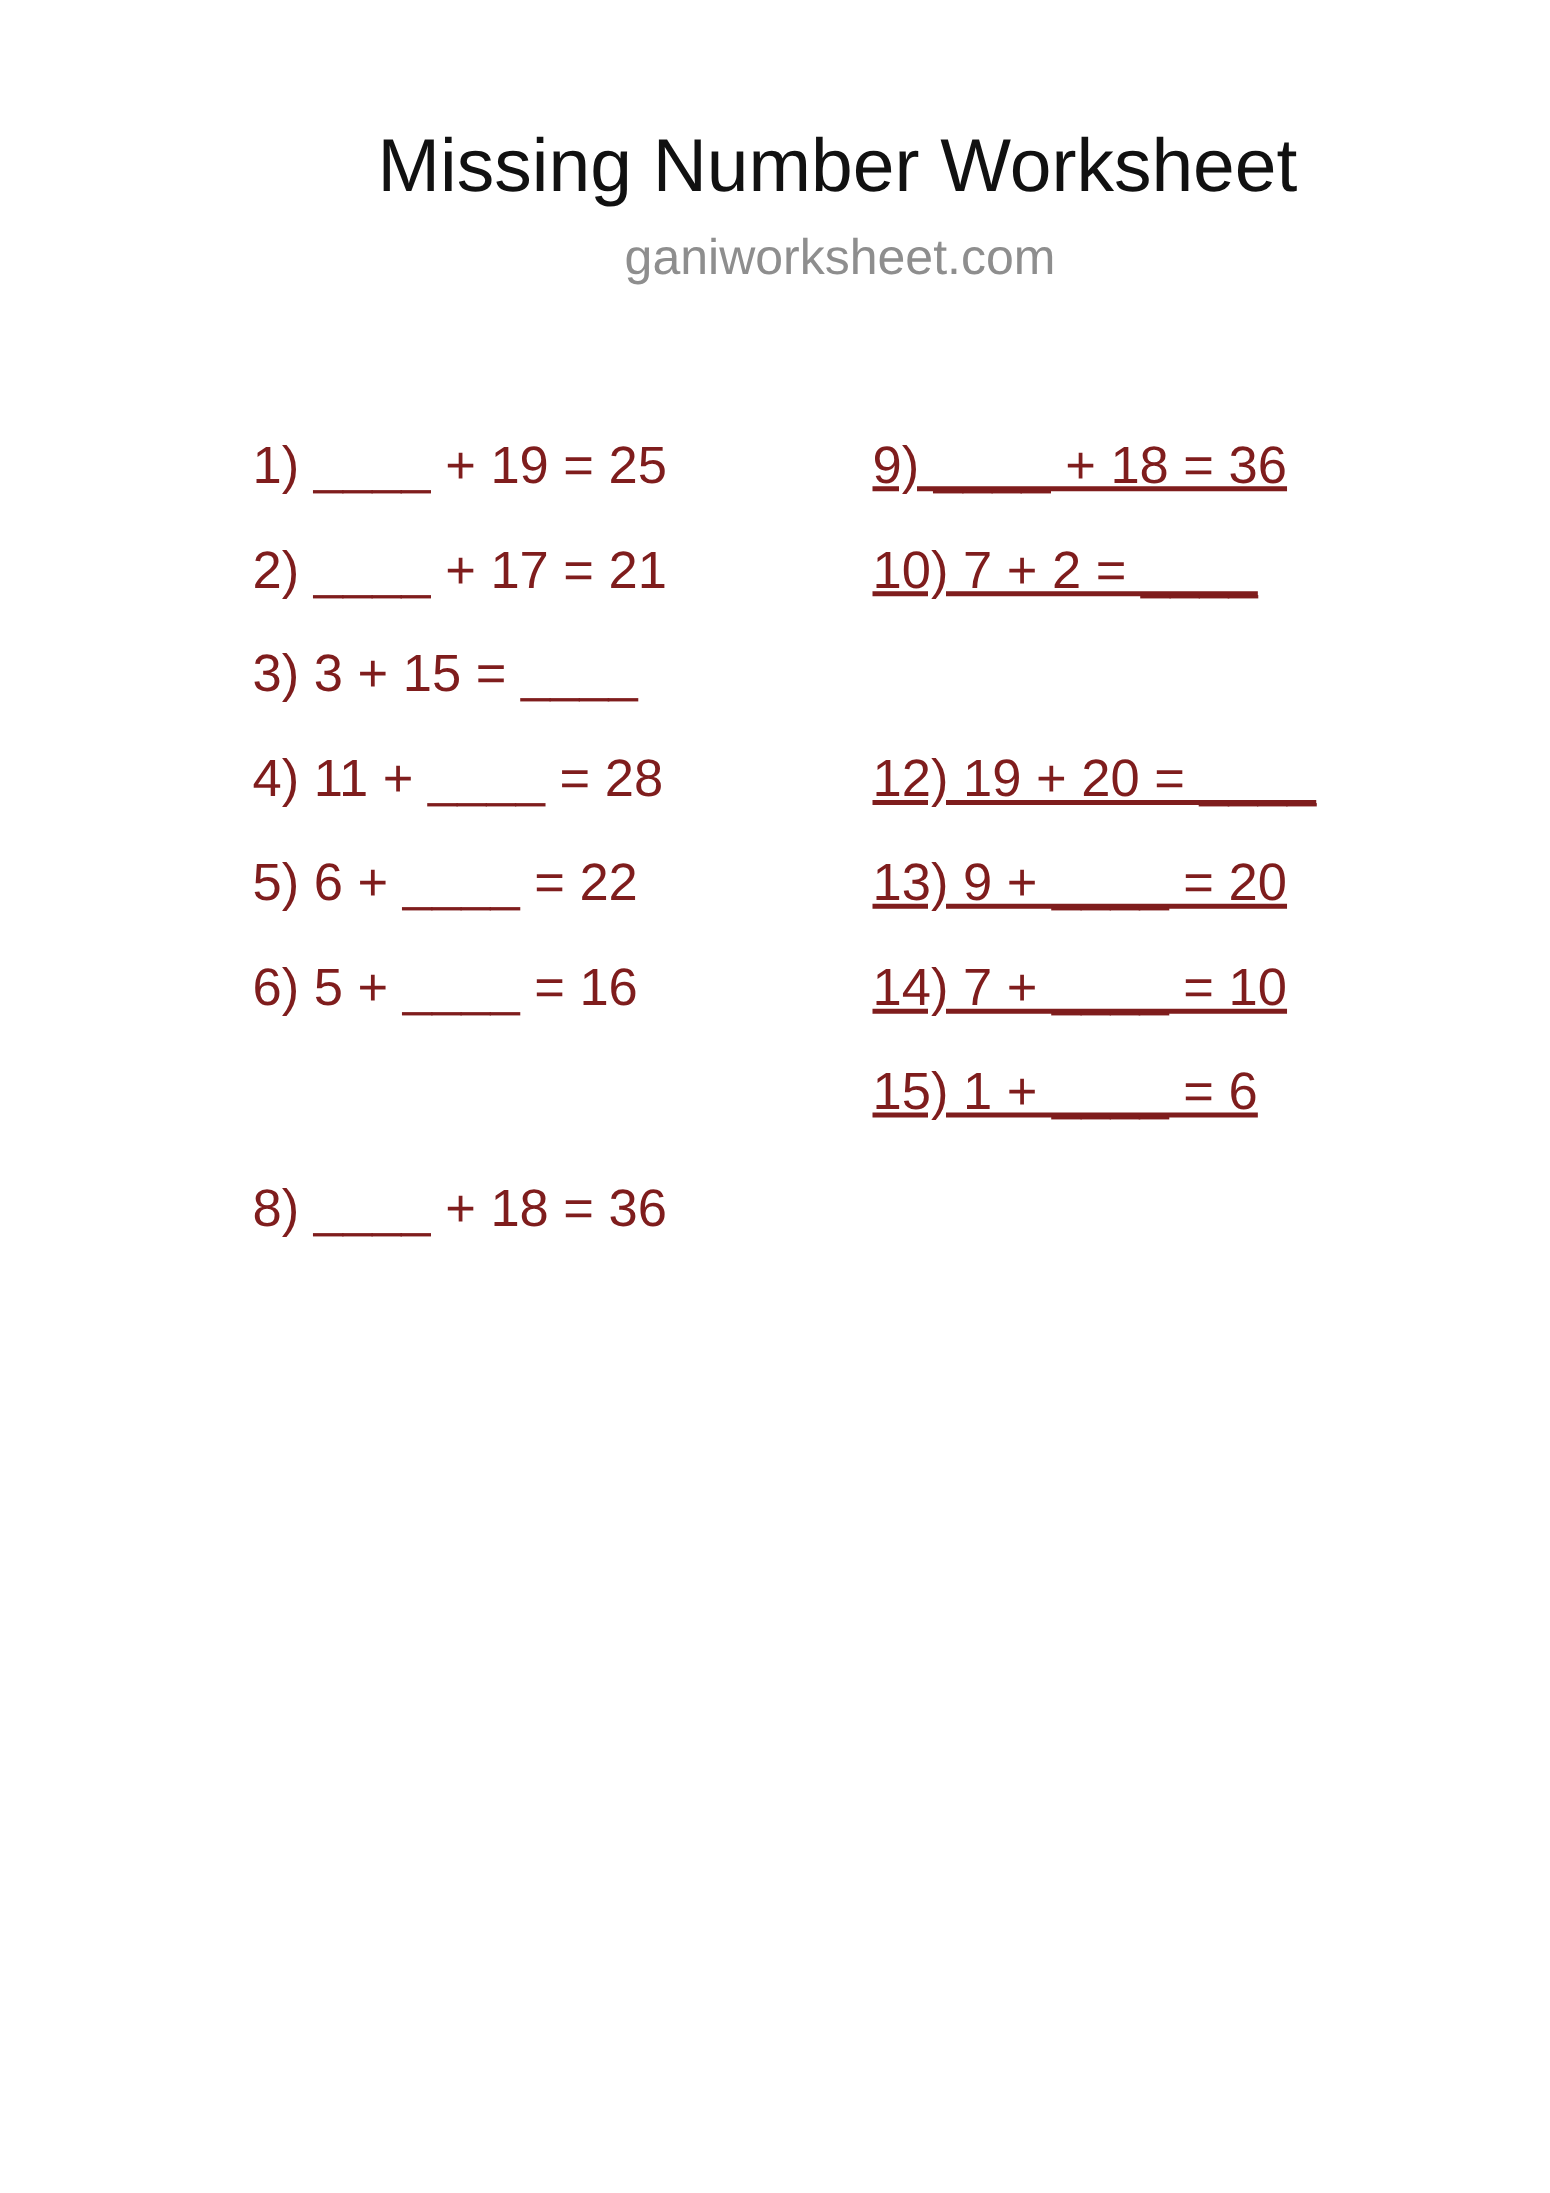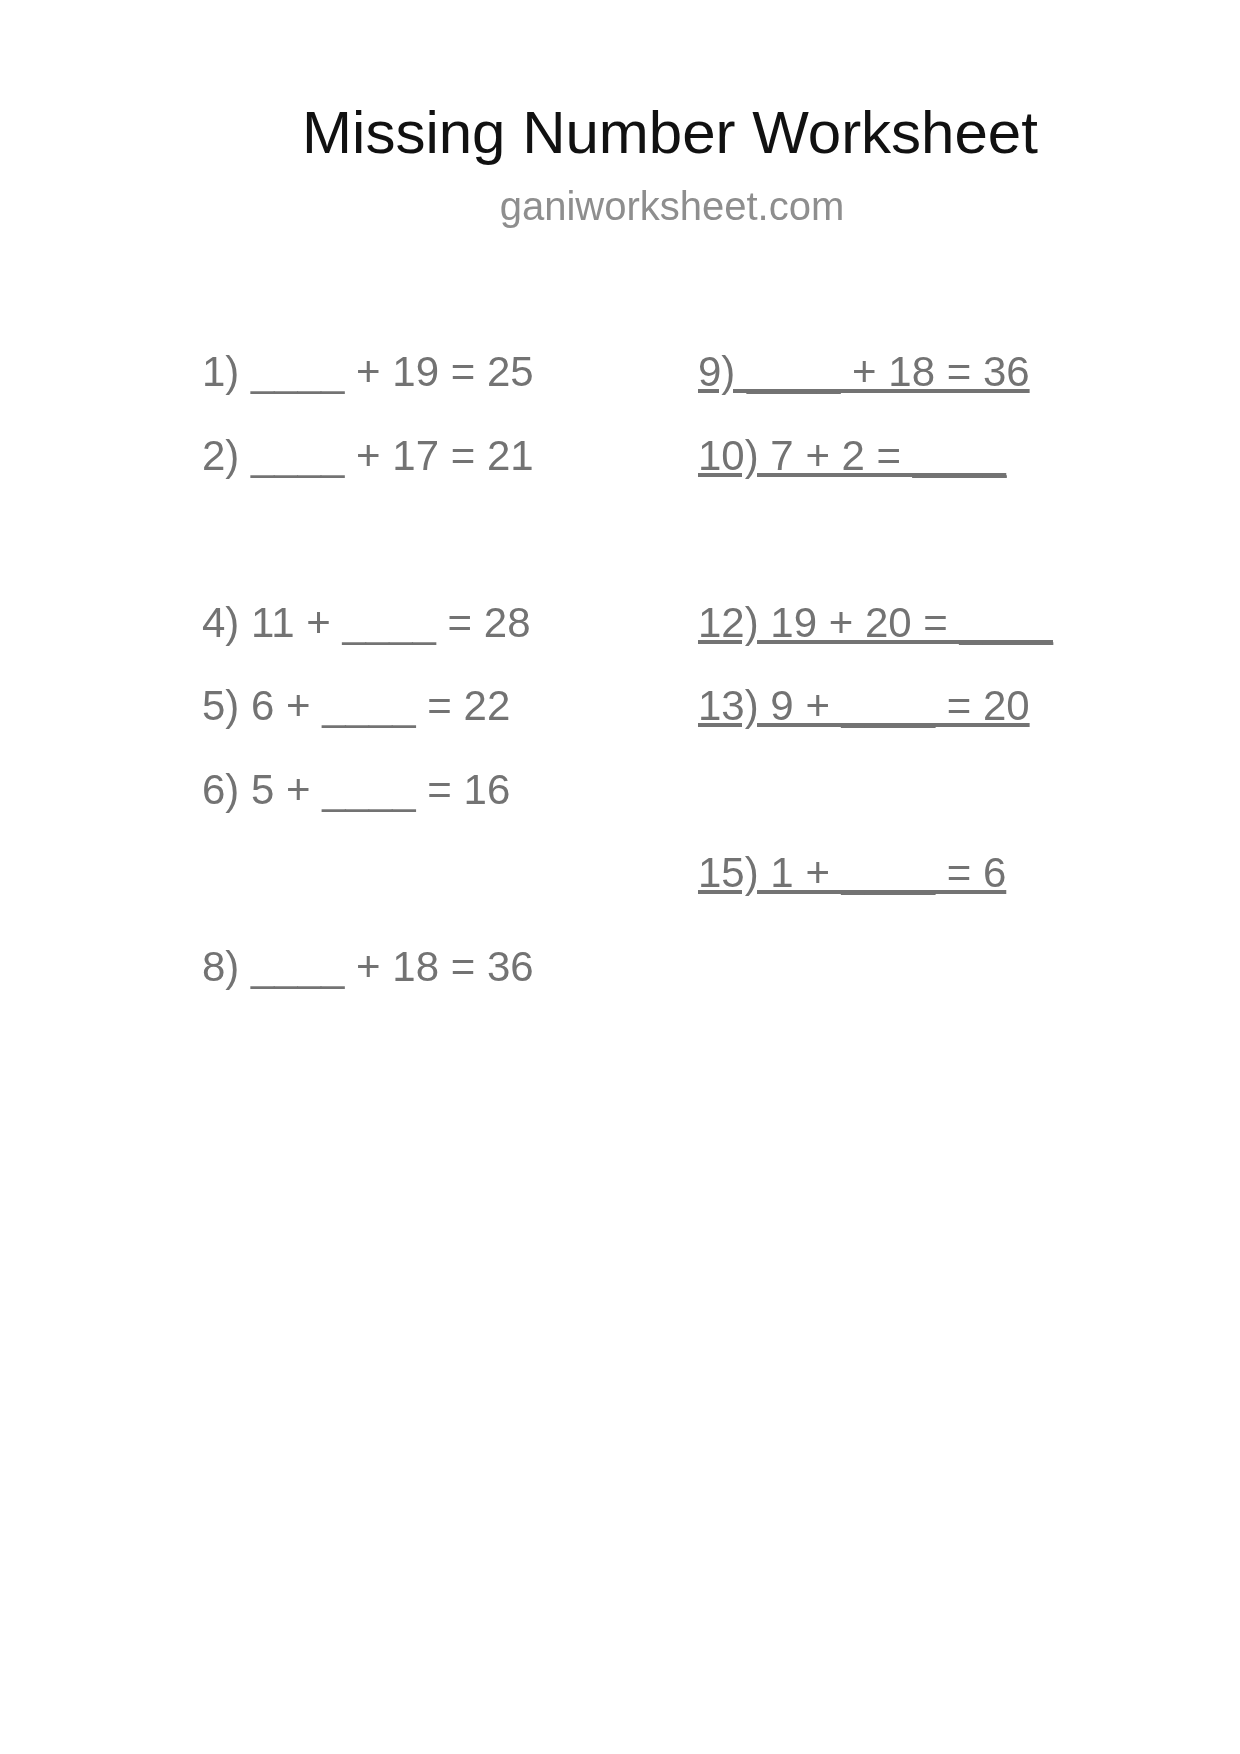--- a/index.html
+++ b/index.html
@@ -41,21 +41,21 @@
     line-height: 1;
     font-weight: 400;
     color: #8e8e8e;
     white-space: nowrap;
   }
   .problem {
     position: absolute;
     font-size: 42px;
     line-height: 1;
     font-weight: 400;
-    color: #737373;
+    color: #7f1d1d;
     white-space: nowrap;
   }
   .col-left  { left: 202px; }
   .col-right { left: 698px; text-decoration: underline; }
   .r1 { top: 351px; }
   .r2 { top: 435px; }
   .r3 { top: 518px; }
   .r4 { top: 602px; }
   .r5 { top: 685px; }
   .r6 { top: 769px; }
@@ -66,24 +66,26 @@
 <body>
 
 <div class="page">
 
   <div class="title">Missing Number Worksheet</div>
 
   <div class="subtitle">ganiworksheet.com</div>
 
   <div class="problem col-left r1">1) ____ + 19 = 25</div>
   <div class="problem col-left r2">2) ____ + 17 = 21</div>
+  <div class="problem col-left r3">3) 3 + 15 = ____</div>
   <div class="problem col-left r4">4) 11 + ____ = 28</div>
   <div class="problem col-left r5">5) 6 + ____ = 22</div>
   <div class="problem col-left r6">6) 5 + ____ = 16</div>
   <div class="problem col-left r8">8) ____ + 18 = 36</div>
 
   <div class="problem col-right r1">9) ____ + 18 = 36</div>
   <div class="problem col-right r2">10) 7 + 2 = ____</div>
   <div class="problem col-right r4">12) 19 + 20 = ____</div>
   <div class="problem col-right r5">13) 9 + ____ = 20</div>
+  <div class="problem col-right r6">14) 7 + ____ = 10</div>
   <div class="problem col-right r7">15) 1 + ____ = 6</div>
 
 </div>
 
 </body></html>

